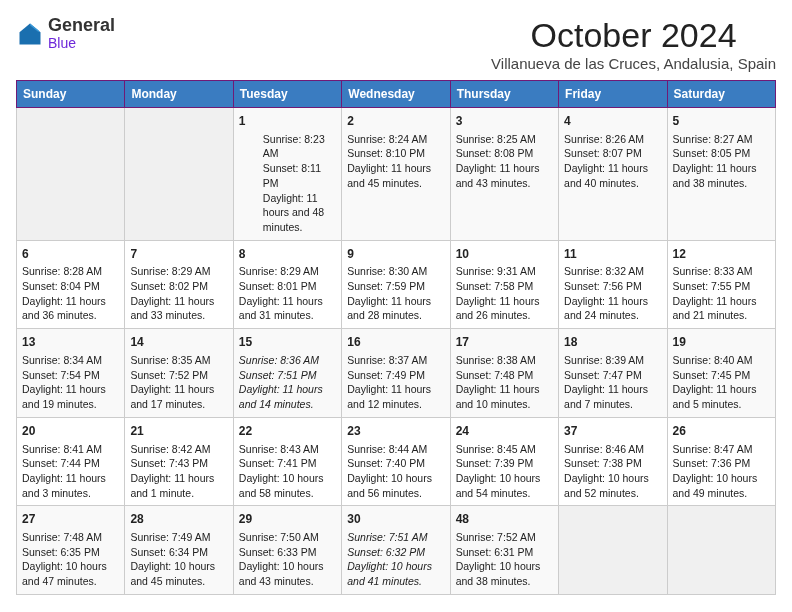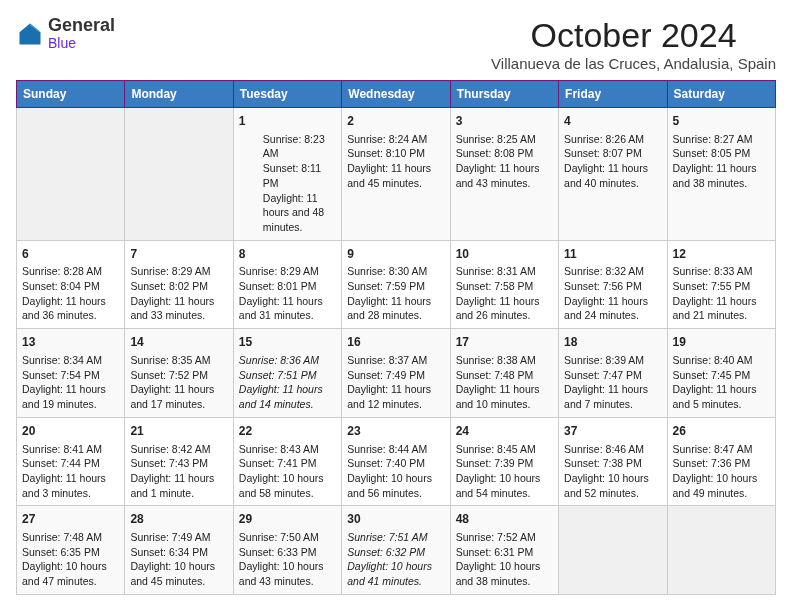--- a/index.html
+++ b/index.html
@@ -179,21 +179,21 @@
 Daylight: 11 hours and 31 minutes.</div>
         </td>
         <td>
           <span class="day-num">9</span>
           <div style="white-space: pre-wrap;">Sunrise: 8:30 AM
 Sunset: 7:59 PM
 Daylight: 11 hours and 28 minutes.</div>
         </td>
         <td>
           <span class="day-num">10</span>
-          <div style="white-space: pre-wrap;">Sunrise: 8:31 AM
+          <div style="white-space: pre-wrap;">Sunrise: 9:31 AM
 Sunset: 7:58 PM
 Daylight: 11 hours and 26 minutes.</div>
         </td>
         <td>
           <span class="day-num">11</span>
           <div style="white-space: pre-wrap;">Sunrise: 8:32 AM
 Sunset: 7:56 PM
 Daylight: 11 hours and 24 minutes.</div>
         </td>
         <td>

